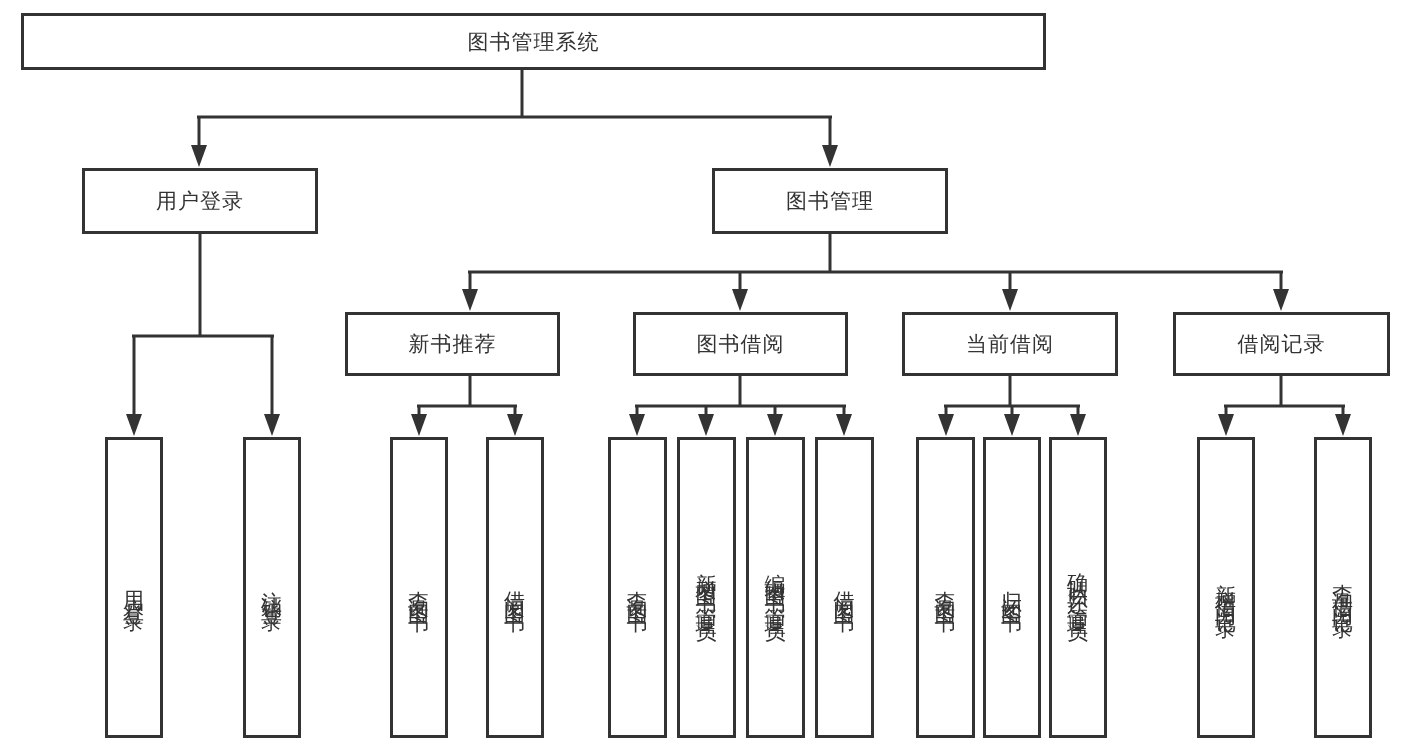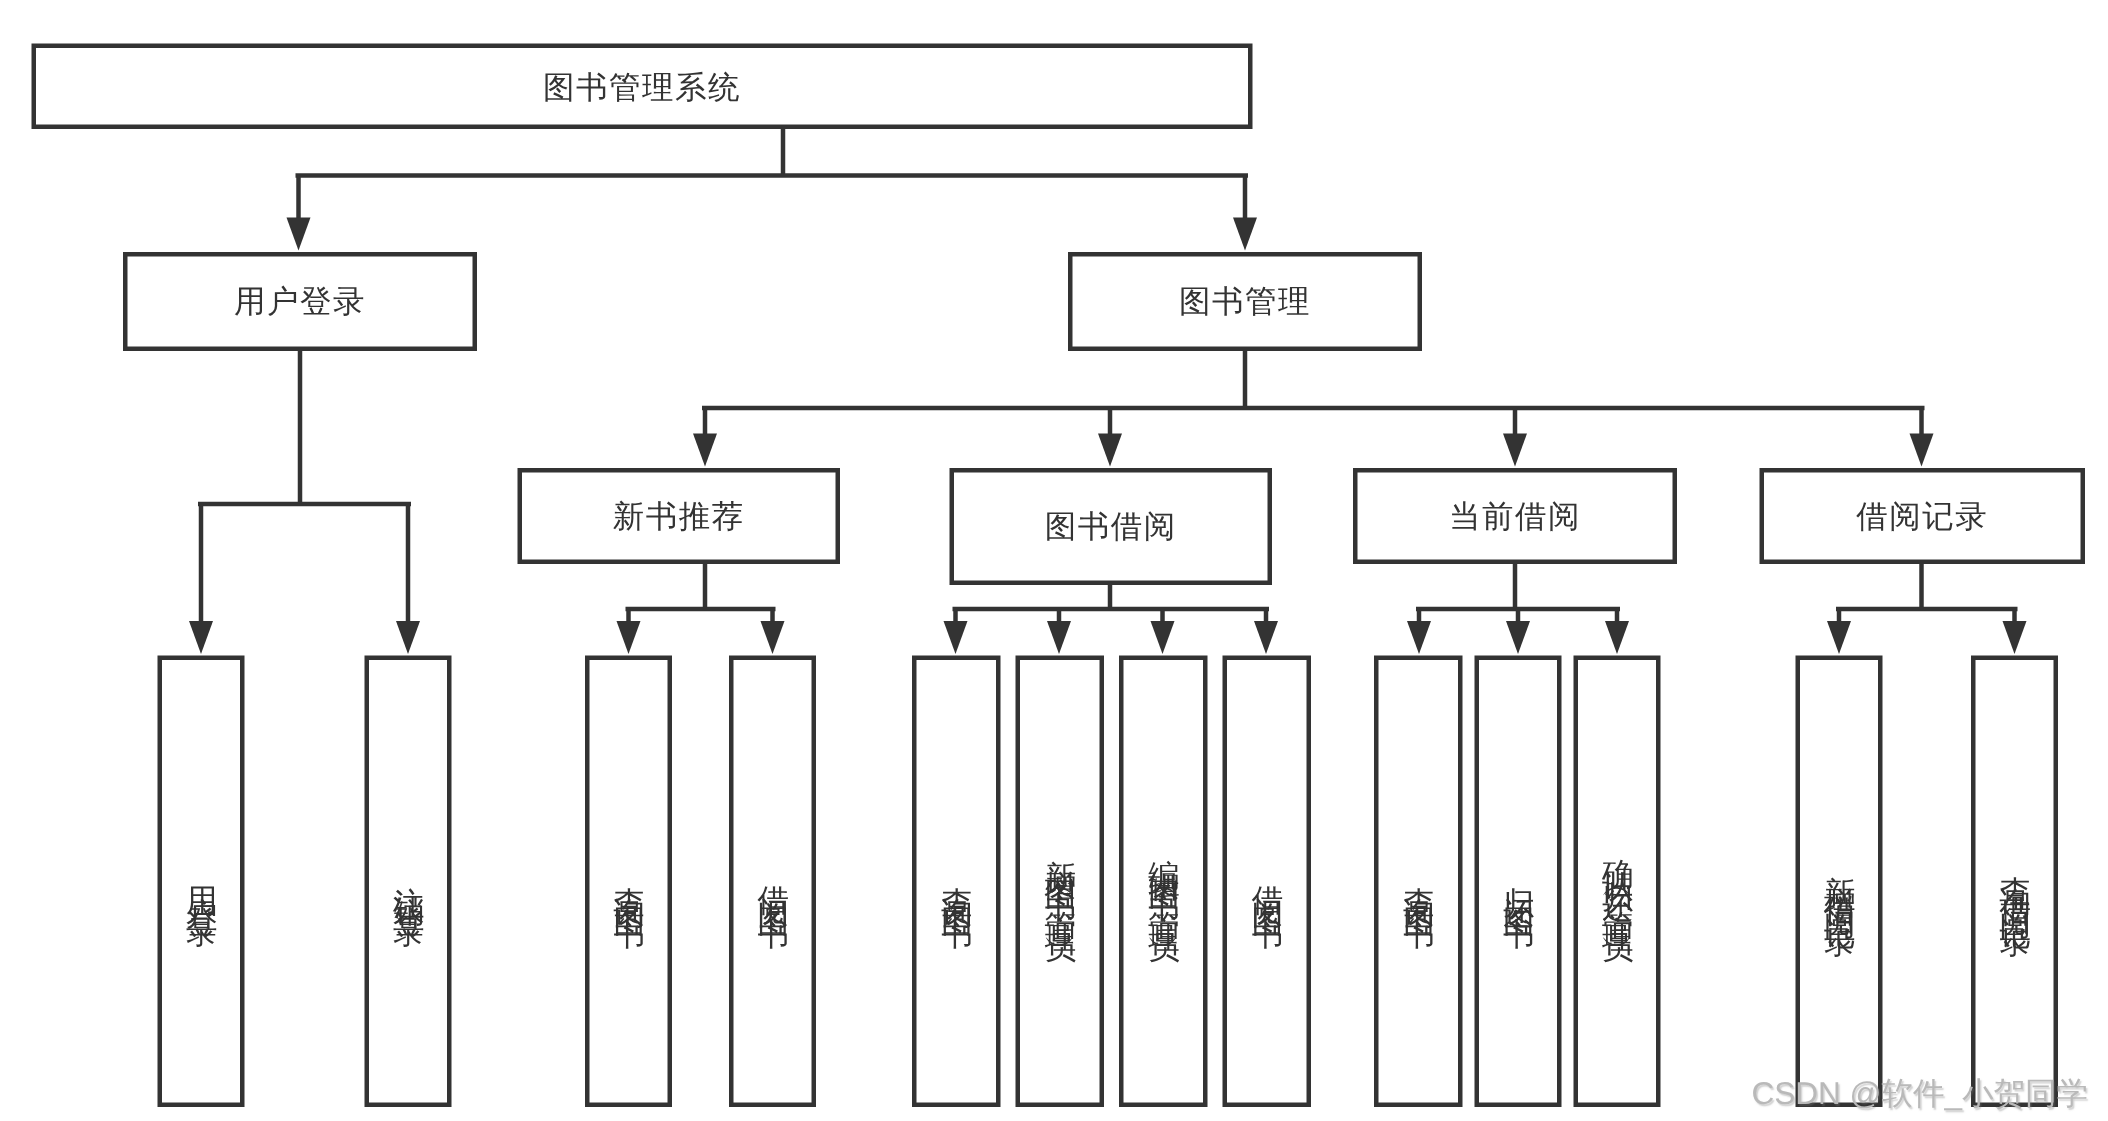--- a/index.html
+++ b/index.html
@@ -35,27 +35,27 @@
     white-space: nowrap;
   }
   .v-node .label {
     writing-mode: vertical-rl;
     text-orientation: mixed;
     letter-spacing: 7px;
     white-space: normal;
     line-height: 1;
   }
   
-  #root   { left: 21px;  top: 13px;  width: 814px; height: 57px; margin-top: 16px; }
+  #root   { left: 21px;  top: 13px;  width: 1025px; height: 57px; }
   
   #l2a    { left: 82px;  top: 168px; width: 236px; height: 66px; }
   #l2b    { left: 712px; top: 168px; width: 236px; height: 66px; justify-content: center; }
   
   #l3a    { left: 345px;  top: 312px; width: 215px; height: 64px; }
-  #l3b    { left: 633px;  top: 312px; width: 215px; height: 78px; }
+  #l3b    { left: 633px;  top: 312px; width: 215px; height: 64px; }
   #l3c    { left: 902px;  top: 312px; width: 216px; height: 64px; }
   #l3d    { left: 1173px; top: 312px; width: 217px; height: 64px; }
   
   .v-node { top: 437px; height: 301px; width: 58px; }
   #u1 { left: 105px; }  #u2 { left: 243px; }
   #n1 { left: 390px; }  #n2 { left: 486px; }
   #t1 { left: 608px; width: 59px; } #t2 { left: 677px; width: 59px; }
   #t3 { left: 746px; width: 59px; } #t4 { left: 815px; width: 59px; }
   #d1 { left: 916px; width: 59px; } #d2 { left: 983px; } #d3 { left: 1049px; }
   #j1 { left: 1197px; } #j2 { left: 1314px; }
@@ -209,15 +209,14 @@
     <span class="label">确认归还（管理员）</span>
   </div>
 
   <div id="j1" class="node v-node">
     <span class="label">新增借阅记录</span>
   </div>
   <div id="j2" class="node v-node">
     <span class="label">查询借阅记录</span>
   </div>
 
-  <div class="watermark">CSDN @软件_小贺同学</div>
 
 </div>
 
 </body></html>

